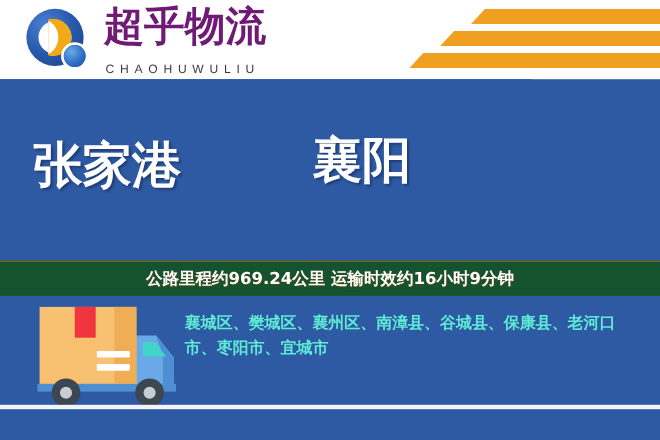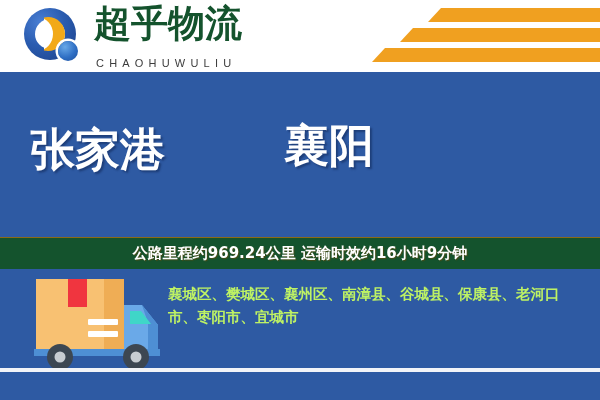--- a/index.html
+++ b/index.html
@@ -35,21 +35,21 @@
   }
   .logo-dot{
     position:absolute;left:34px;top:33px;width:20px;height:20px;border-radius:50%;
     background:radial-gradient(circle at 35% 30%, #69a9e8 0%, #2f6fc4 55%, #1d4f9c 100%);
     box-shadow:0 0 0 2.5px #ffffff;
   }
 
   .logo-text{position:absolute;left:94px;top:4px;width:180px;}
   .logo-cn{
     font-family:"DejaVu Sans","Liberation Sans",sans-serif;
-    font-size:37px;line-height:40px;font-weight:bold;color:#14532d;
+    font-size:37px;line-height:40px;font-weight:bold;color:#701a75;
     letter-spacing:0px;white-space:nowrap;
   }
   .logo-en{
     font-size:11px;line-height:14px;font-weight:normal;color:#3c3c3c;
     letter-spacing:5.2px;white-space:nowrap;margin-top:12px;margin-left:2px;
   }
 
   .stripes{position:absolute;right:0;top:8px;width:240px;height:58px;}
   .stripe{position:absolute;right:0;height:14px;background:#f0a020;}
   .stripe.s1{top:0px;  width:172px; clip-path:polygon(13px 0,100% 0,100% 100%,0 100%);}
@@ -96,21 +96,21 @@
   }
 
   
   .bottom{position:absolute;left:0;top:269px;width:600px;height:131px;background:#2e5aa3;}
 
   .road{position:absolute;left:0;top:99px;width:600px;height:4px;background:#f2f4f8;}
 
   .dest{
     position:absolute;left:168px;top:14px;width:412px;
     font-family:"DejaVu Sans","Liberation Sans",sans-serif;
-    font-size:14.5px;line-height:23px;font-weight:bold;color:#bef264;
+    font-size:14.5px;line-height:23px;font-weight:bold;color:#5eead4;
   }
 
   .truck{position:absolute;left:26px;top:2px;width:142px;height:100px;}
 </style>
 </head>
 <body>
 
 <div class="banner">
 
   <div class="header">

